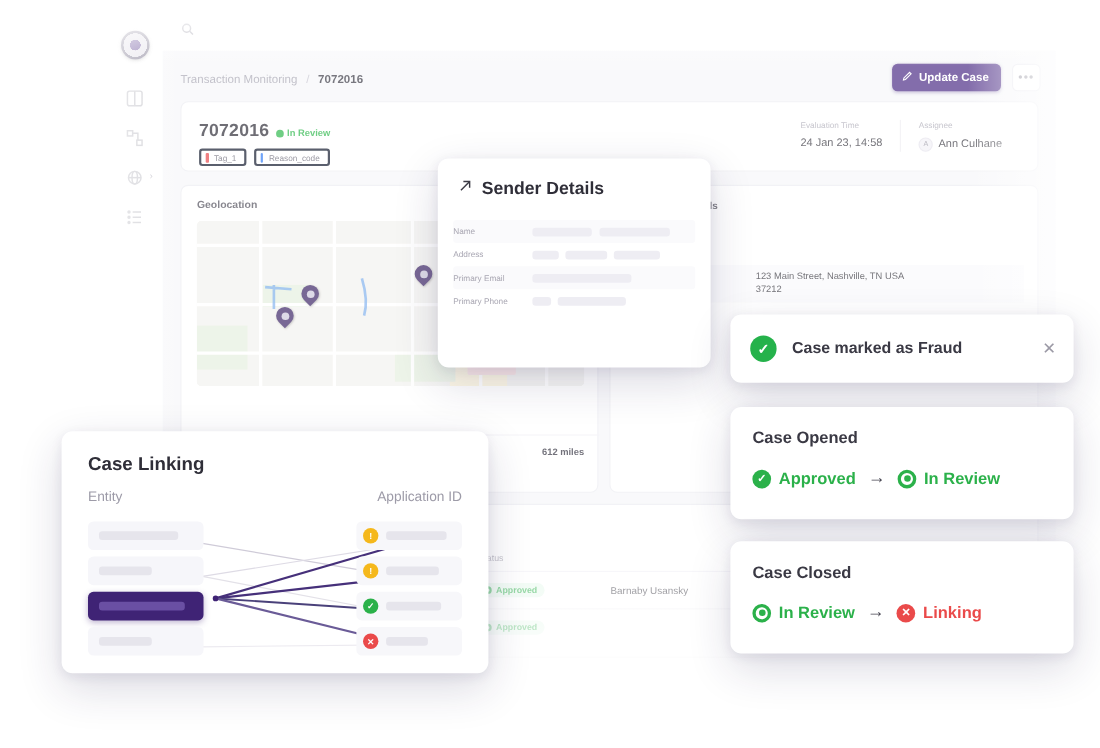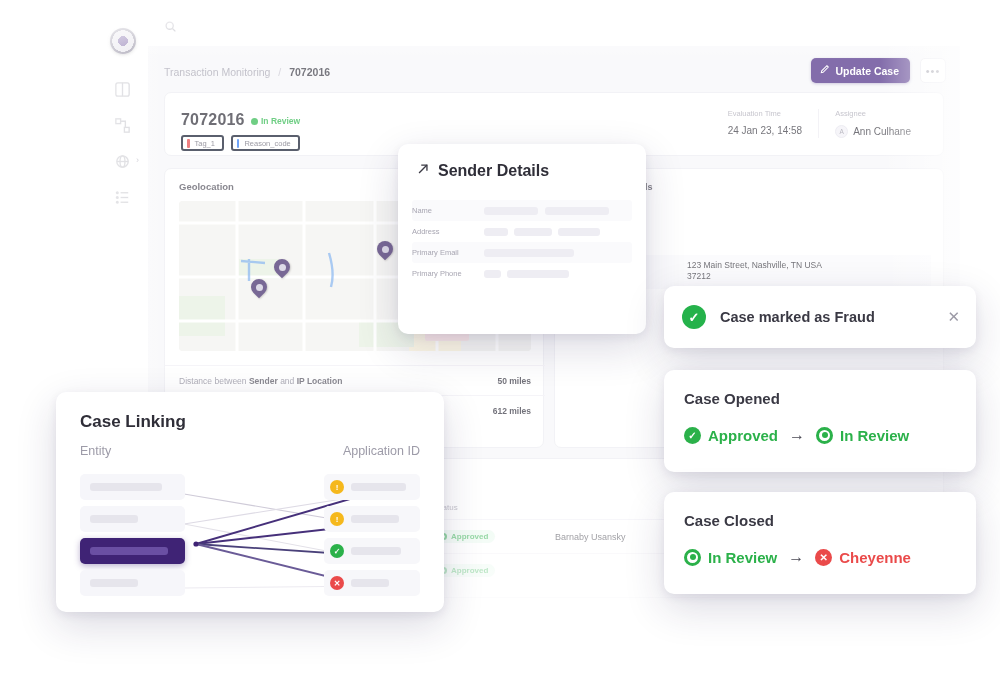--- a/index.html
+++ b/index.html
@@ -384,40 +384,36 @@
           <div class="pin" style="left:95px; top:58px">
               <b></b>
               <i></i>
             </div>
           <div class="pin" style="left:198px; top:40px">
               <b></b>
               <i></i>
             </div>
         </div>
 
-        <div class="dist-row" style="top:196px">
-          <span>Distance between <b>Sender</b> and <b>IP Location</b></span>
-          <span class="dist-val">50 miles</span>
-        </div>
         <div class="dist-row" style="top:226px">
           <span>Distance between <b>Sender</b> and <b>Receiver</b></span>
           <span class="dist-val">612 miles</span>
         </div>
       </div>
 
       <div class="card card-recv">
         <div class="recv-title">
           <span>
             <svg width="9" height="9" viewBox="0 0 12 12" fill="none" stroke="#5a5866" stroke-width="1.4">
                 <path d="M2 6.5l2.6 2.6L10.5 2.5"></path>
               </svg>
           </span>
           <span>Receiver Details</span>
         </div>
-        <div class="kv alt" style="top:86px; height:34px; align-items:flex-start; padding-top:5px">
+        <div class="kv alt" style="top:72px; height:34px; align-items:flex-start; padding-top:5px">
           <span class="k">Address</span>
           <span class="v" style="max-width:160px; line-height:1.35">123 Main Street, Nashville, TN USA 37212</span>
         </div>
         <div class="kv" style="top:128px">
           <span class="k">Email</span>
         </div>
       </div>
 
       <div class="card card-tx">
         <div class="tx-title">Transactions</div>
@@ -526,21 +522,21 @@
     <div class="fc-flow">
       <span class="st green">
         <span class="ic-radio">
             <i></i>
           </span>
         <span>In Review</span>
       </span>
       <span class="arrow">→</span>
       <span class="st red">
         <span class="ic-circ-x">✕</span>
-        <span>Cheyenne</span>
+        <span>Linking</span>
       </span>
     </div>
   </div>
 
   <div class="float f-linking">
     <div class="fl-title">Case Linking</div>
     <div class="fl-col-l">Entity</div>
     <div class="fl-col-r">Application ID</div>
 
     <svg class="links" viewBox="0 0 190 108">

